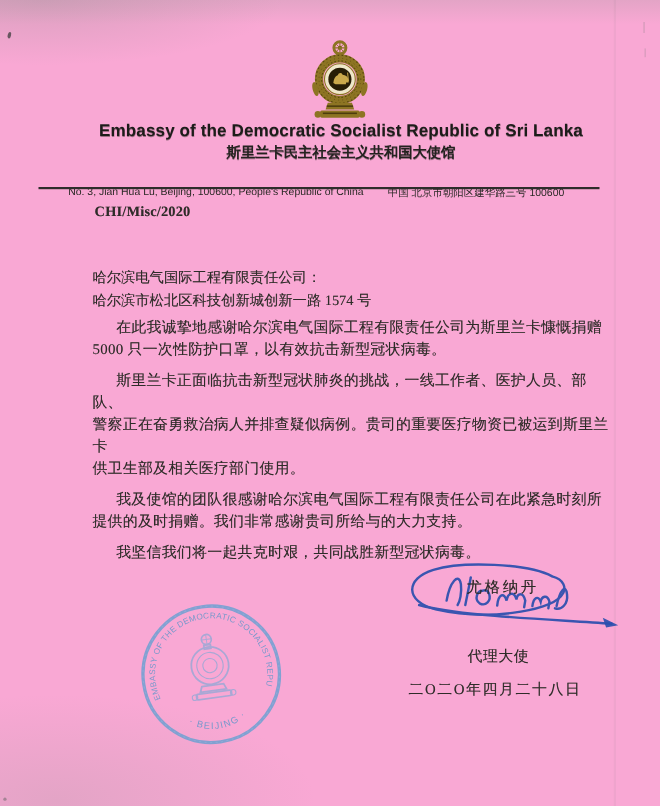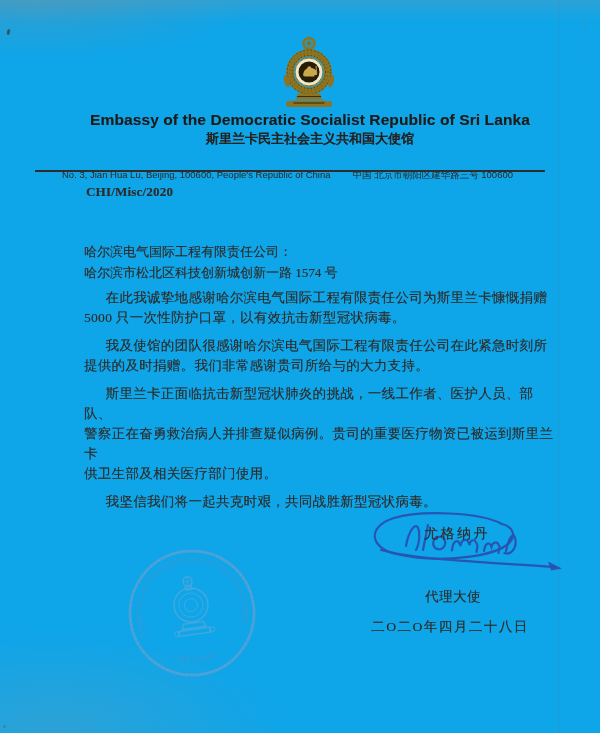--- a/index.html
+++ b/index.html
@@ -1,18 +1,18 @@
 <!DOCTYPE html>
 <html><head>
 <meta charset="utf-8">
 <style>
   html,body{margin:0;padding:0;background:#e9e9e7;}
   .page{
     position:relative;width:600px;height:733px;margin:0 auto;
-    background:#0ea5e9;overflow:hidden;
+    background:#f9a8d4;overflow:hidden;
     font-family:"Liberation Serif","DejaVu Serif",serif;
     color:#2e2c29;
   }
   .txt{ text-shadow:0.2px 0.2px 0.4px rgba(46,44,41,0.45); }
 
   
   .shadow-top{position:absolute;left:0;top:0;width:100%;height:26px;
     background:linear-gradient(180deg,rgba(150,150,147,0.22),rgba(150,150,147,0) 85%);}
   .shadow-top-left{position:absolute;left:0;top:0;width:260px;height:60px;
     background:radial-gradient(ellipse at 15% 0%,rgba(140,140,138,0.28),rgba(140,140,138,0) 70%);}
@@ -116,25 +116,25 @@
   <div class="ref txt">CHI/Misc/2020</div>
 
   <div class="recipient txt">
     <div>哈尔滨电气国际工程有限责任公司：</div>
     <div>哈尔滨市松北区科技创新城创新一路 1574 号</div>
   </div>
 
   <div class="body-block txt">
     <p>在此我诚挚地感谢哈尔滨电气国际工程有限责任公司为斯里兰卡慷慨捐赠
 5000 只一次性防护口罩，以有效抗击新型冠状病毒。</p>
-    <p>我及使馆的团队很感谢哈尔滨电气国际工程有限责任公司在此紧急时刻所
-提供的及时捐赠。我们非常感谢贵司所给与的大力支持。</p>
     <p>斯里兰卡正面临抗击新型冠状肺炎的挑战，一线工作者、医护人员、部队、
 警察正在奋勇救治病人并排查疑似病例。贵司的重要医疗物资已被运到斯里兰卡
 供卫生部及相关医疗部门使用。</p>
+    <p>我及使馆的团队很感谢哈尔滨电气国际工程有限责任公司在此紧急时刻所
+提供的及时捐赠。我们非常感谢贵司所给与的大力支持。</p>
     <p>我坚信我们将一起共克时艰，共同战胜新型冠状病毒。</p>
   </div>
 
   <svg class="sig-svg" width="215" height="85" viewBox="0 0 215 85">
     <g fill="none" stroke="#2a4fae" stroke-width="2.2" stroke-linecap="round" opacity="0.92">
 
       <path d="M 140,21 C 118,9 58,7 32,15 C 6,23 6,44 34,51 C 80,61.5 136,53 148,39 C 154.5,31.5 150,23.5 140,21"></path>
 
       <path d="M 44,43 C 47,26 55,17 57,28 C 58,36 56,44 54,47"></path>
       <path d="M 66,22 C 64,32 62,42 61,47"></path>

